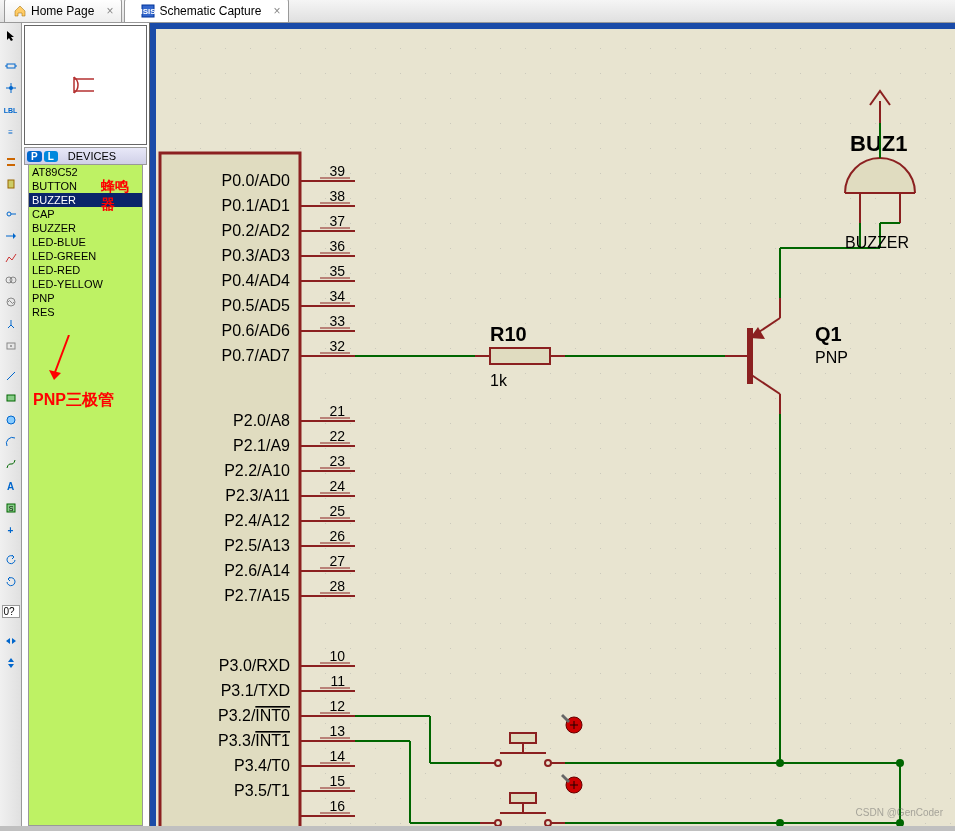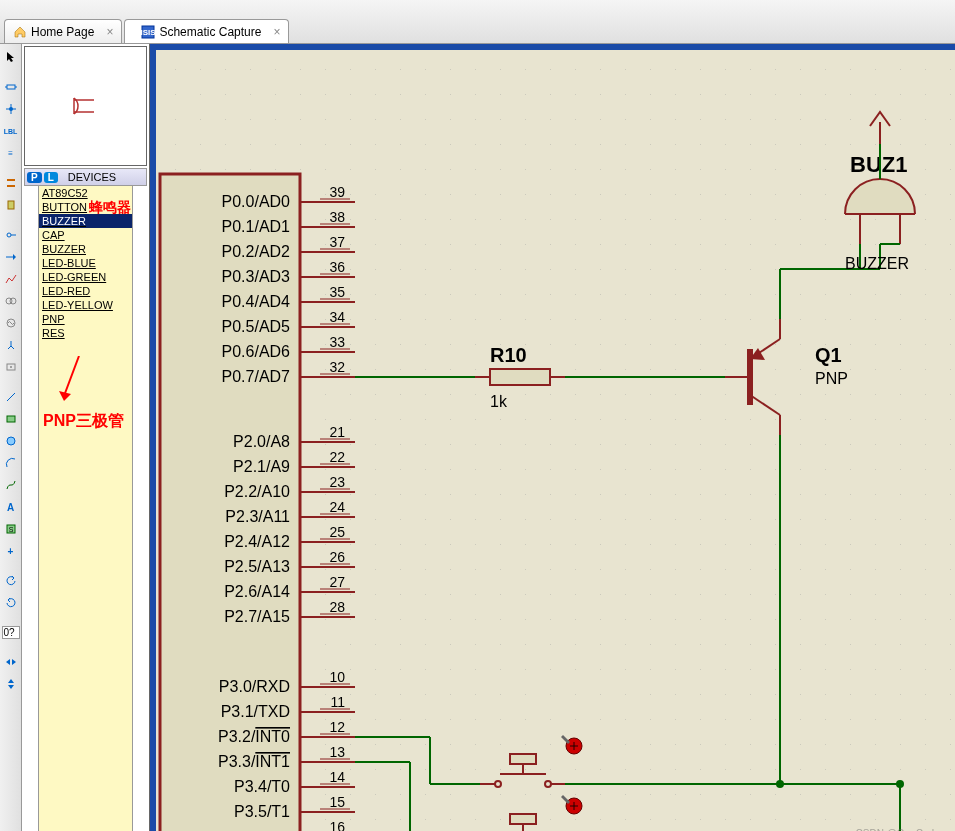--- a/index.html
+++ b/index.html
@@ -1,37 +1,37 @@
 <!DOCTYPE html>
 <html><head>
 <meta charset="utf-8">
 <style>
 * { box-sizing: border-box; margin: 0; padding: 0; font-family: Arial, sans-serif; }
 body { background: #c0c0c0; width: 955px; height: 831px; overflow: hidden; position: relative; }
 
-.tabs-bar { height: 44px; background: linear-gradient(#f5f5f5, #e0e0e0); border-bottom: 1px solid #999; display: flex; align-items: flex-end; padding-left: 4px; }
+.tabs-bar { height: 23px; background: linear-gradient(#f5f5f5, #e0e0e0); border-bottom: 1px solid #999; display: flex; align-items: flex-end; padding-left: 4px; }
 .tab { height: 24px; background: linear-gradient(#fff, #eee); border: 1px solid #999; border-bottom: none; border-radius: 4px 4px 0 0; padding: 3px 8px; margin-right: 2px; display: flex; align-items: center; font-size: 12px; gap: 4px; cursor: pointer; }
 .tab.active { background: #fff; padding-left: 16px; }
 .tab-icon { width: 14px; height: 14px; display: inline-block; }
 .tab-close { margin-left: 8px; color: #888; font-size: 12px; cursor: pointer; }
 
 .main { display: flex; height: 803px; }
 .left-toolbar { width: 22px; background: linear-gradient(to right, #f0f0f0, #e0e0e0); border-right: 1px solid #999; display: flex; flex-direction: column; align-items: center; padding-top: 4px; gap: 4px; }
 .tool-btn { width: 18px; height: 18px; border: 1px solid transparent; display: flex; align-items: center; justify-content: center; cursor: pointer; font-size: 10px; }
 .tool-sep { height: 4px; }
 
 .side-panel { width: 128px; background: #fff; border-right: 1px solid #666; display: flex; flex-direction: column; }
 .preview-box { height: 120px; border: 1px solid #666; margin: 2px; background: #fff; position: relative; display: flex; align-items: center; justify-content: center; }
 
 .devices-header { background: linear-gradient(#e8e8f8, #d0d0e8); border: 1px solid #999; margin: 0 2px; padding: 2px; font-size: 11px; display: flex; align-items: center; gap: 2px; }
 .pill { display: inline-block; padding: 0 4px; border-radius: 3px; color: #fff; font-weight: bold; font-size: 10px; }
 .pill-p { background: #0066cc; }
 .pill-l { background: #0088dd; }
 
-.device-list { flex: 1; background: #fef9c3; margin: 0 16px; border: 1px solid #999; border-top: none; font-size: 11px; overflow: hidden; position: relative; text-decoration: underline; }
+.device-list { flex: 1; background: #bef264; margin: 0 6px; border: 1px solid #999; border-top: none; font-size: 11px; overflow: hidden; position: relative; }
 .device-item { padding: 1px 3px; cursor: pointer; white-space: nowrap; }
 .device-item.selected { background: #0a246a; color: #fff; }
 
 .annotation-red { color: #ff0000; font-weight: bold; position: absolute; font-size: 14px; pointer-events: none; }
 .arrow-red { position: absolute; pointer-events: none; }
 
 .input-box { margin: 2px; border: 1px solid #999; padding: 2px; font-size: 11px; background: #fff; }
 
 .canvas-area { flex: 1; position: relative; overflow: hidden; background: #e8e4d0; }
 .schematic-svg { position: absolute; top: 0; left: 0; }
@@ -222,21 +222,21 @@
       <div class="device-item selected">BUZZER</div>
       <div class="device-item">CAP</div>
       <div class="device-item">BUZZER</div>
       <div class="device-item">LED-BLUE</div>
       <div class="device-item">LED-GREEN</div>
       <div class="device-item">LED-RED</div>
       <div class="device-item">LED-YELLOW</div>
       <div class="device-item">PNP</div>
       <div class="device-item">RES</div>
 
-      <span class="annotation-red" style="top:13px;left:50px">蜂鸣器</span>
+      <span class="annotation-red" style="top:13px;left:72px">蜂鸣器</span>
       <svg class="arrow-red" style="top:170px;left:20px" width="50" height="60">
         <line x1="20" y1="0" x2="5" y2="40" stroke="#ff0000" stroke-width="2"></line>
         <path d="M 0 35 L 5 45 L 12 38 Z" fill="#ff0000"></path>
       </svg>
       <span class="annotation-red" style="top:225px;left:4px;font-size:16px">PNP三极管</span>
     </div>
   </div>
 
   <div class="canvas-area">
     <svg class="schematic-svg" width="810" height="810">

